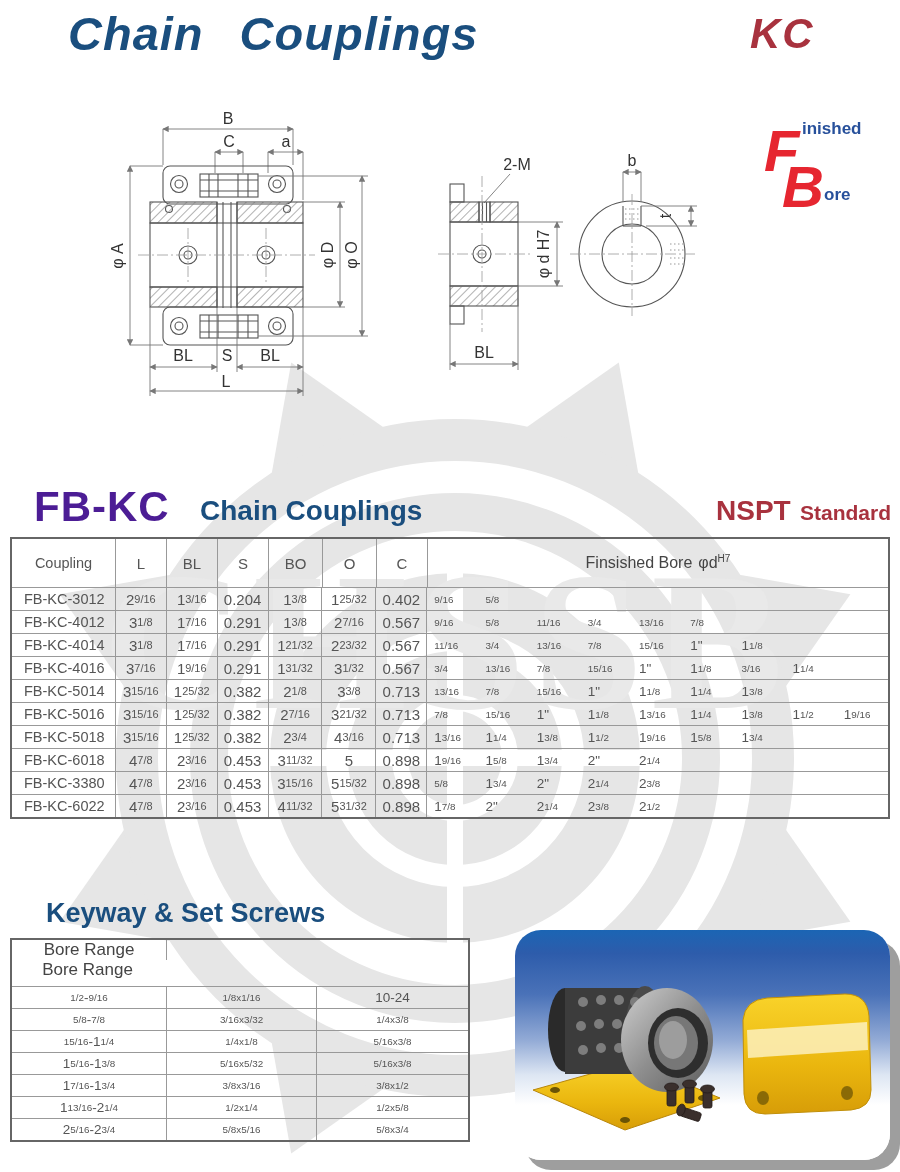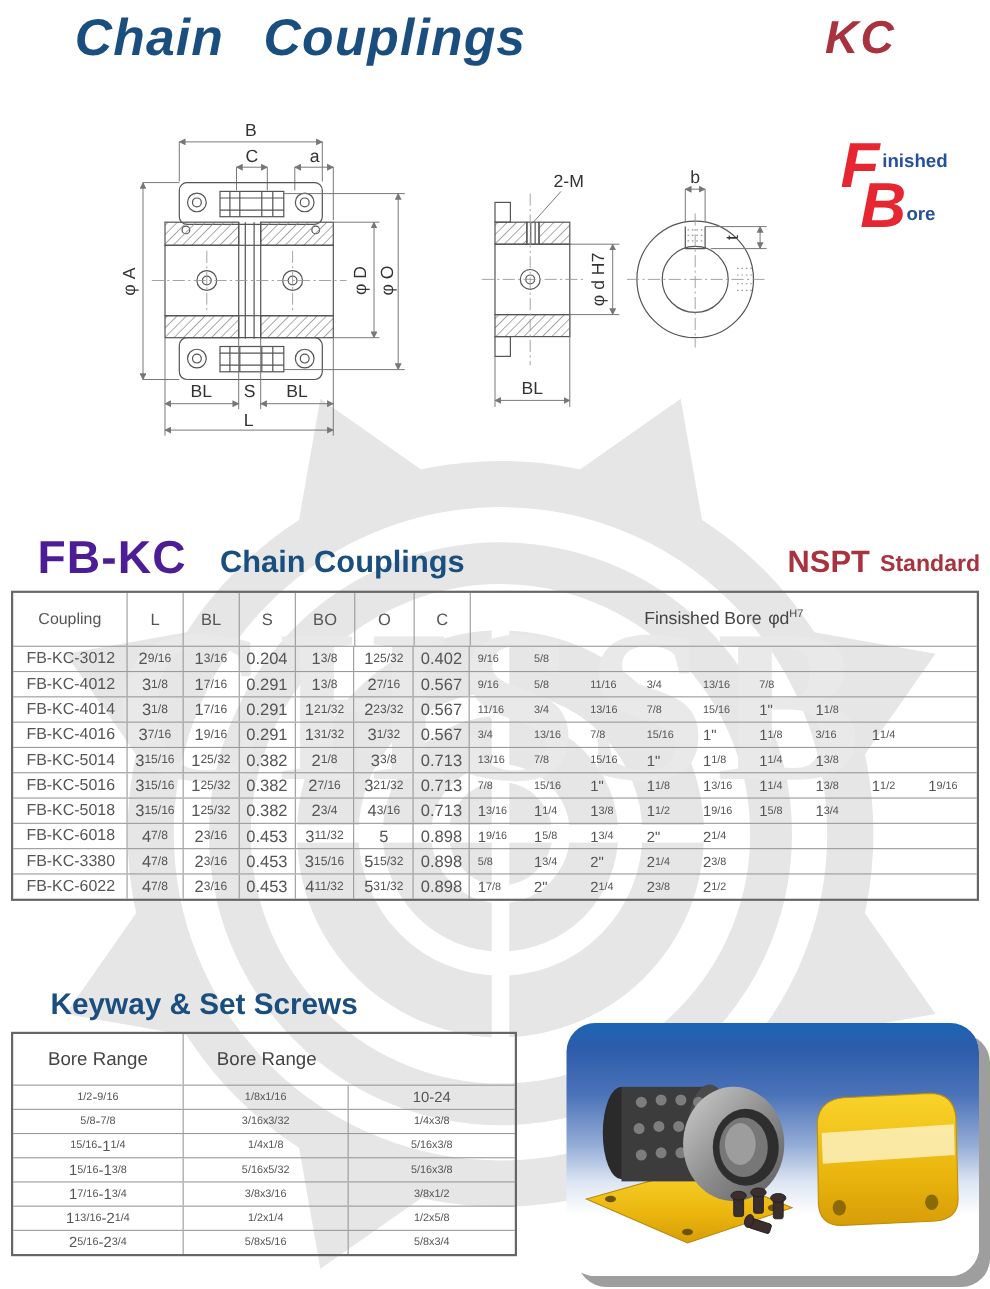--- a/index.html
+++ b/index.html
@@ -9,21 +9,21 @@
   #wm{position:absolute;left:0;top:0;z-index:0;}
   
   .main-title{position:absolute;left:68px;top:6px;font-size:47px;font-weight:bold;font-style:italic;
               color:#1a4e7e;letter-spacing:1px;word-spacing:22px;z-index:2;}
   .kc-code{position:absolute;left:750px;top:10px;font-size:42px;font-weight:bold;font-style:italic;
            color:#a8323e;letter-spacing:2px;z-index:2;}
   
   .fb-logo{position:absolute;left:750px;top:120px;width:150px;height:115px;z-index:2;}
   .fb-logo span{position:absolute;font-weight:bold;line-height:1;}
   .fb-f{left:14px;top:2px;font-size:58px;font-style:italic;color:#e62630;font-family:"Liberation Sans",sans-serif;}
-  .fb-inished{left:52px;top:18px;font-size:17px;color:#27509b;}
+  .fb-inished{left:52px;top:0;font-size:17px;color:#27509b;}
   .fb-b{left:32px;top:38px;font-size:58px;font-style:italic;color:#e62630;}
   .fb-ore{left:74px;top:66px;font-size:17px;color:#27509b;}
   
   .diag{position:absolute;z-index:2;}
   .diag text{fill:#333;font-family:"Liberation Sans",sans-serif;font-size:16px;}
   .dim{stroke:#777;stroke-width:0.9;fill:none;}
   .out{stroke:#555;stroke-width:1.1;fill:none;}
   .cl{stroke:#999;stroke-width:0.8;fill:none;stroke-dasharray:11 3 2 3;}
   
   .sec{position:absolute;left:0;top:483px;width:900px;height:52px;z-index:2;}
@@ -46,21 +46,21 @@
   .c-bores{flex:1;display:flex;justify-content:flex-start;padding:0;font-size:13.5px;color:#555;}
   .bslot{width:51.2px;box-sizing:border-box;padding-left:7px;display:flex;align-items:center;}
   .bore-head{flex:1;display:flex;align-items:center;justify-content:center;font-size:16px;color:#444;gap:6px;}
   .bore-head sup{font-size:10px;}
   .fr{font-size:0.73em;}
   .wh{font-size:1em;}
   
   .ktitle{position:absolute;left:22px;top:898px;font-size:27px;font-weight:bold;color:#1a4e7e;z-index:2;margin-left:24px;}
   .ktable{position:absolute;left:10px;top:938px;width:460px;z-index:2;border:2px solid #666;box-sizing:border-box;}
   .khead,.krow{display:flex;}
-  .khead{height:46px;}
+  .khead{height:46px;flex-direction:column;}
   .krow{height:21px;border-top:1px solid #999;}
   .kc{box-sizing:border-box;border-right:1px solid #999;display:flex;align-items:center;justify-content:center;
       font-size:13.5px;color:#555;}
   .kc:last-child{border-right:none;}
   .kc.h{font-size:17px;color:#444;}
   .k0{width:155px;}.k1{width:150px;}.k2{width:151px;}
   
   .photo-card{position:absolute;left:515px;top:930px;width:375px;height:230px;border-radius:26px;z-index:2;
     background:linear-gradient(180deg,#1b65b4 0%,#2d5cab 10%,#4a72b8 28%,#93abd6 48%,#dde6f3 63%,#ffffff 76%,#ffffff 100%);
     box-shadow:10px 10px 0 #9e9e9e;overflow:hidden;}

